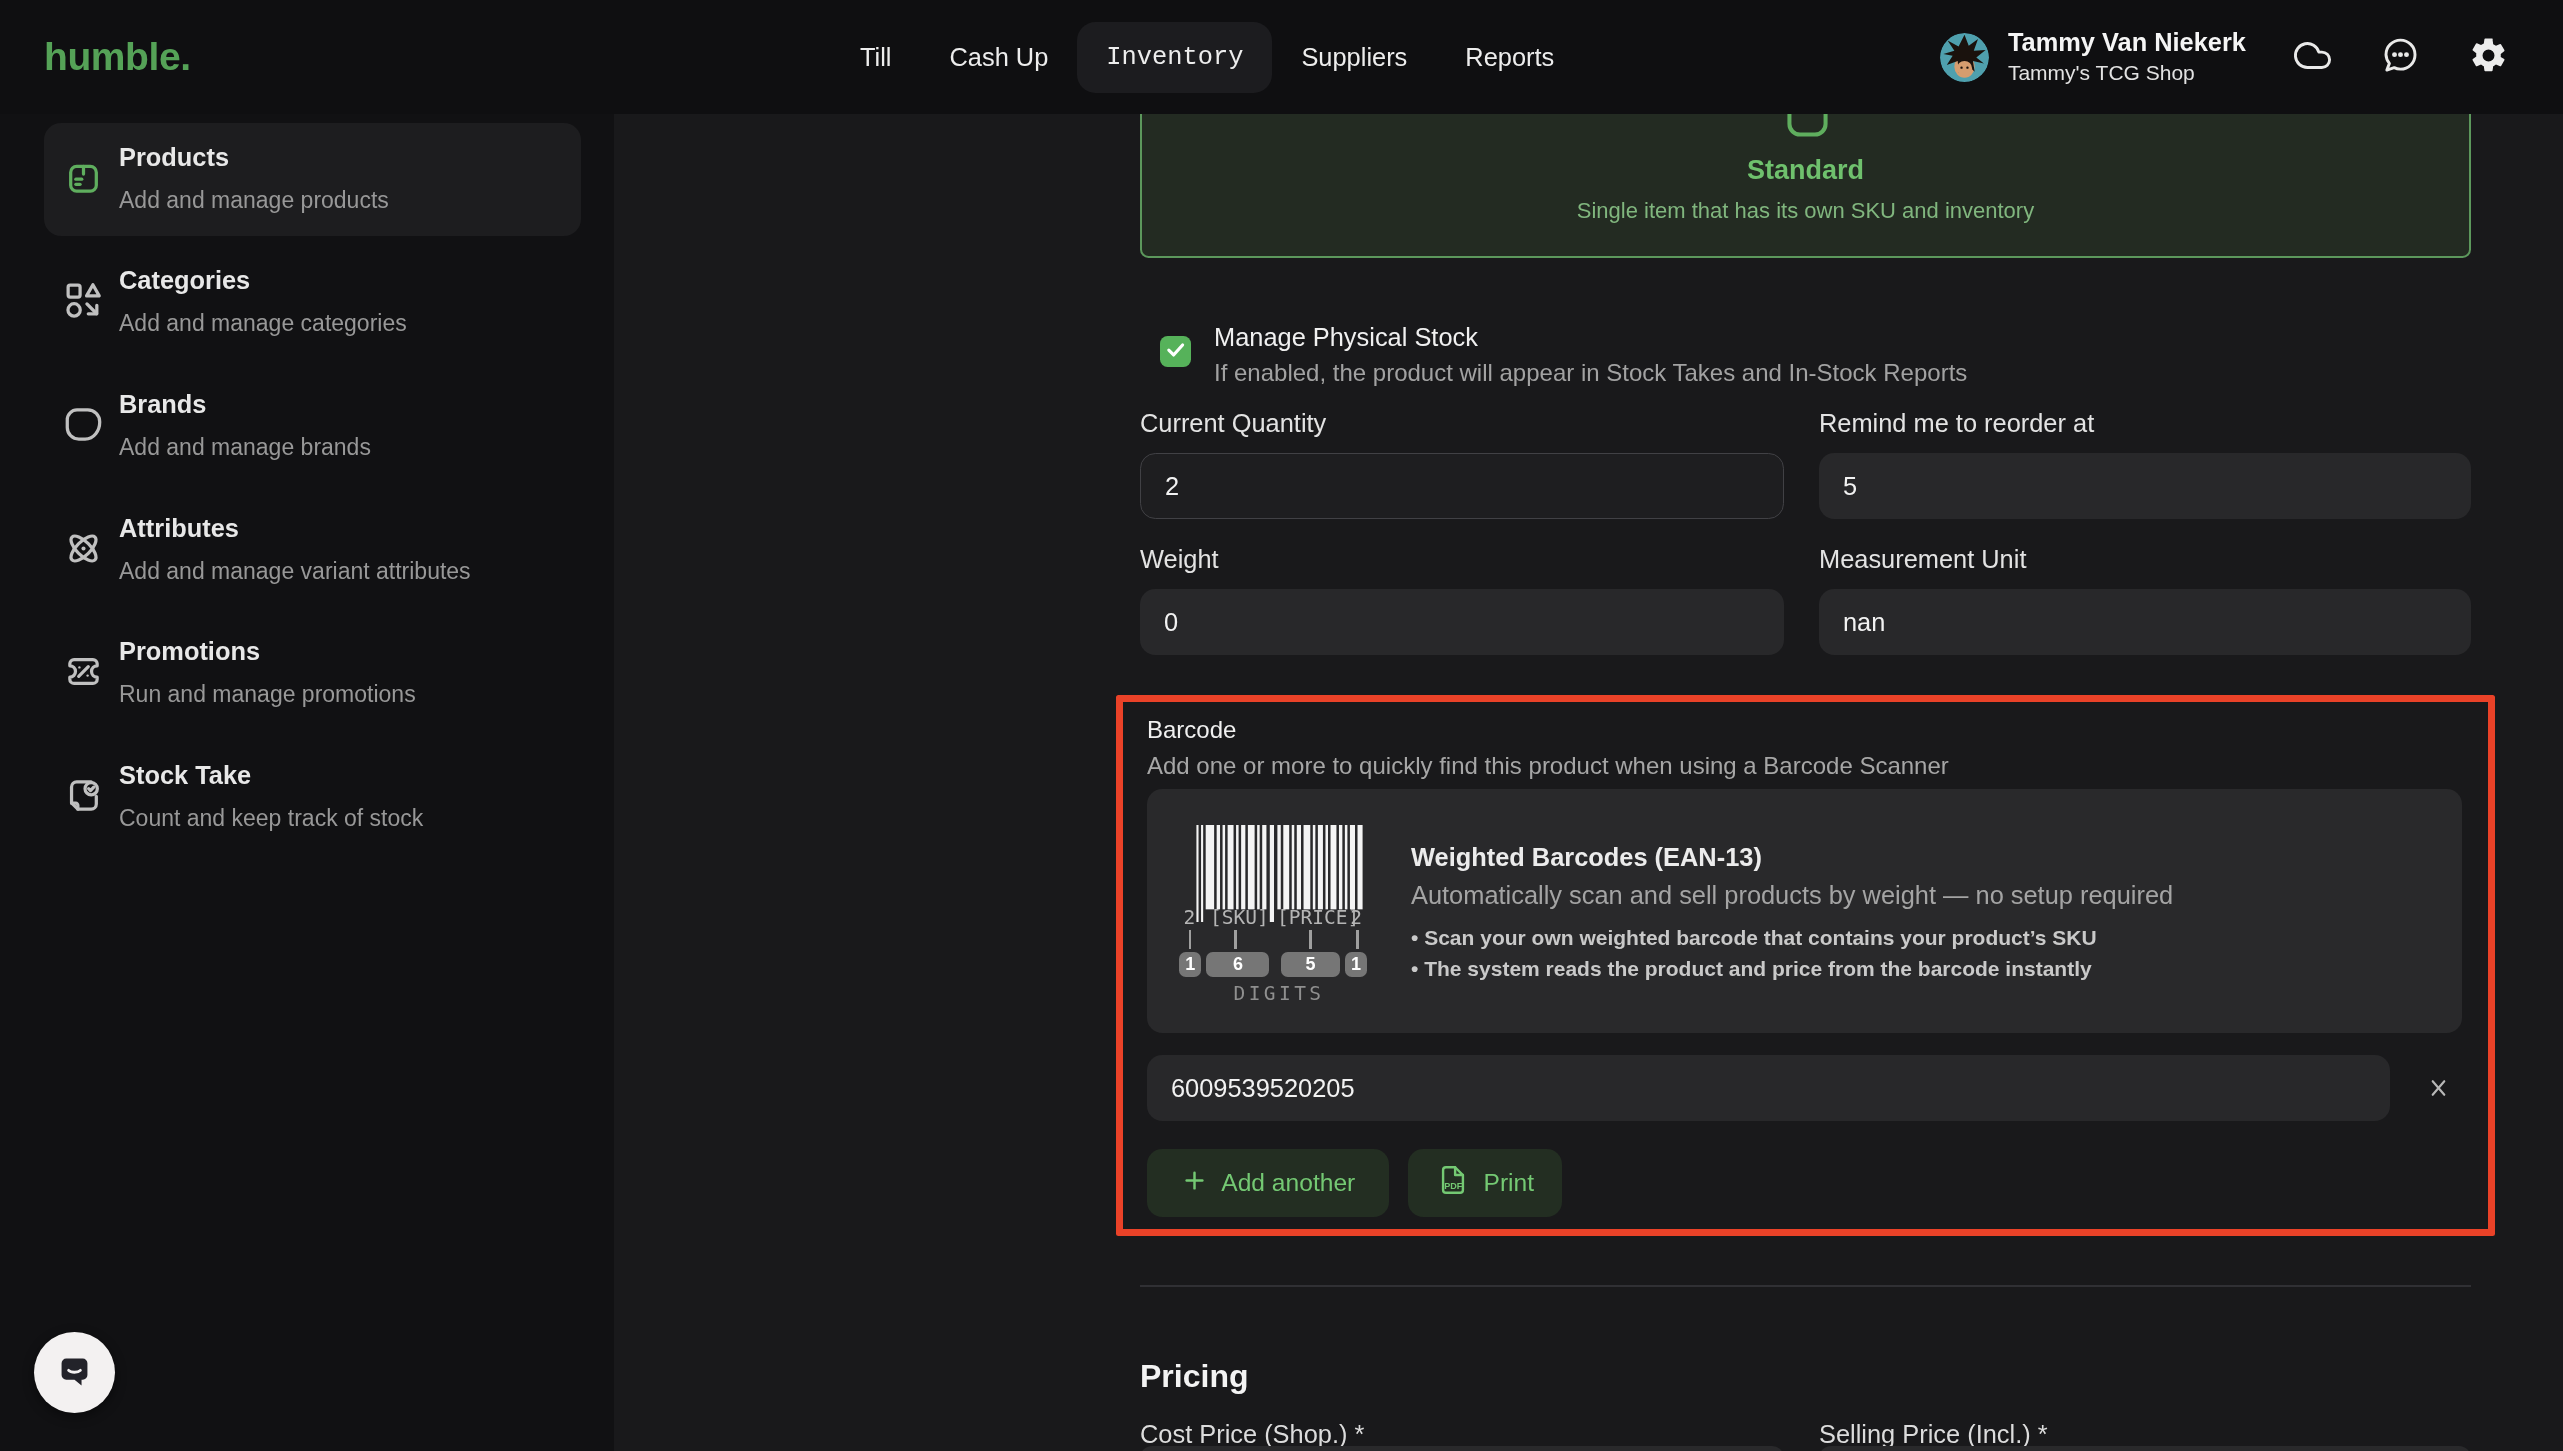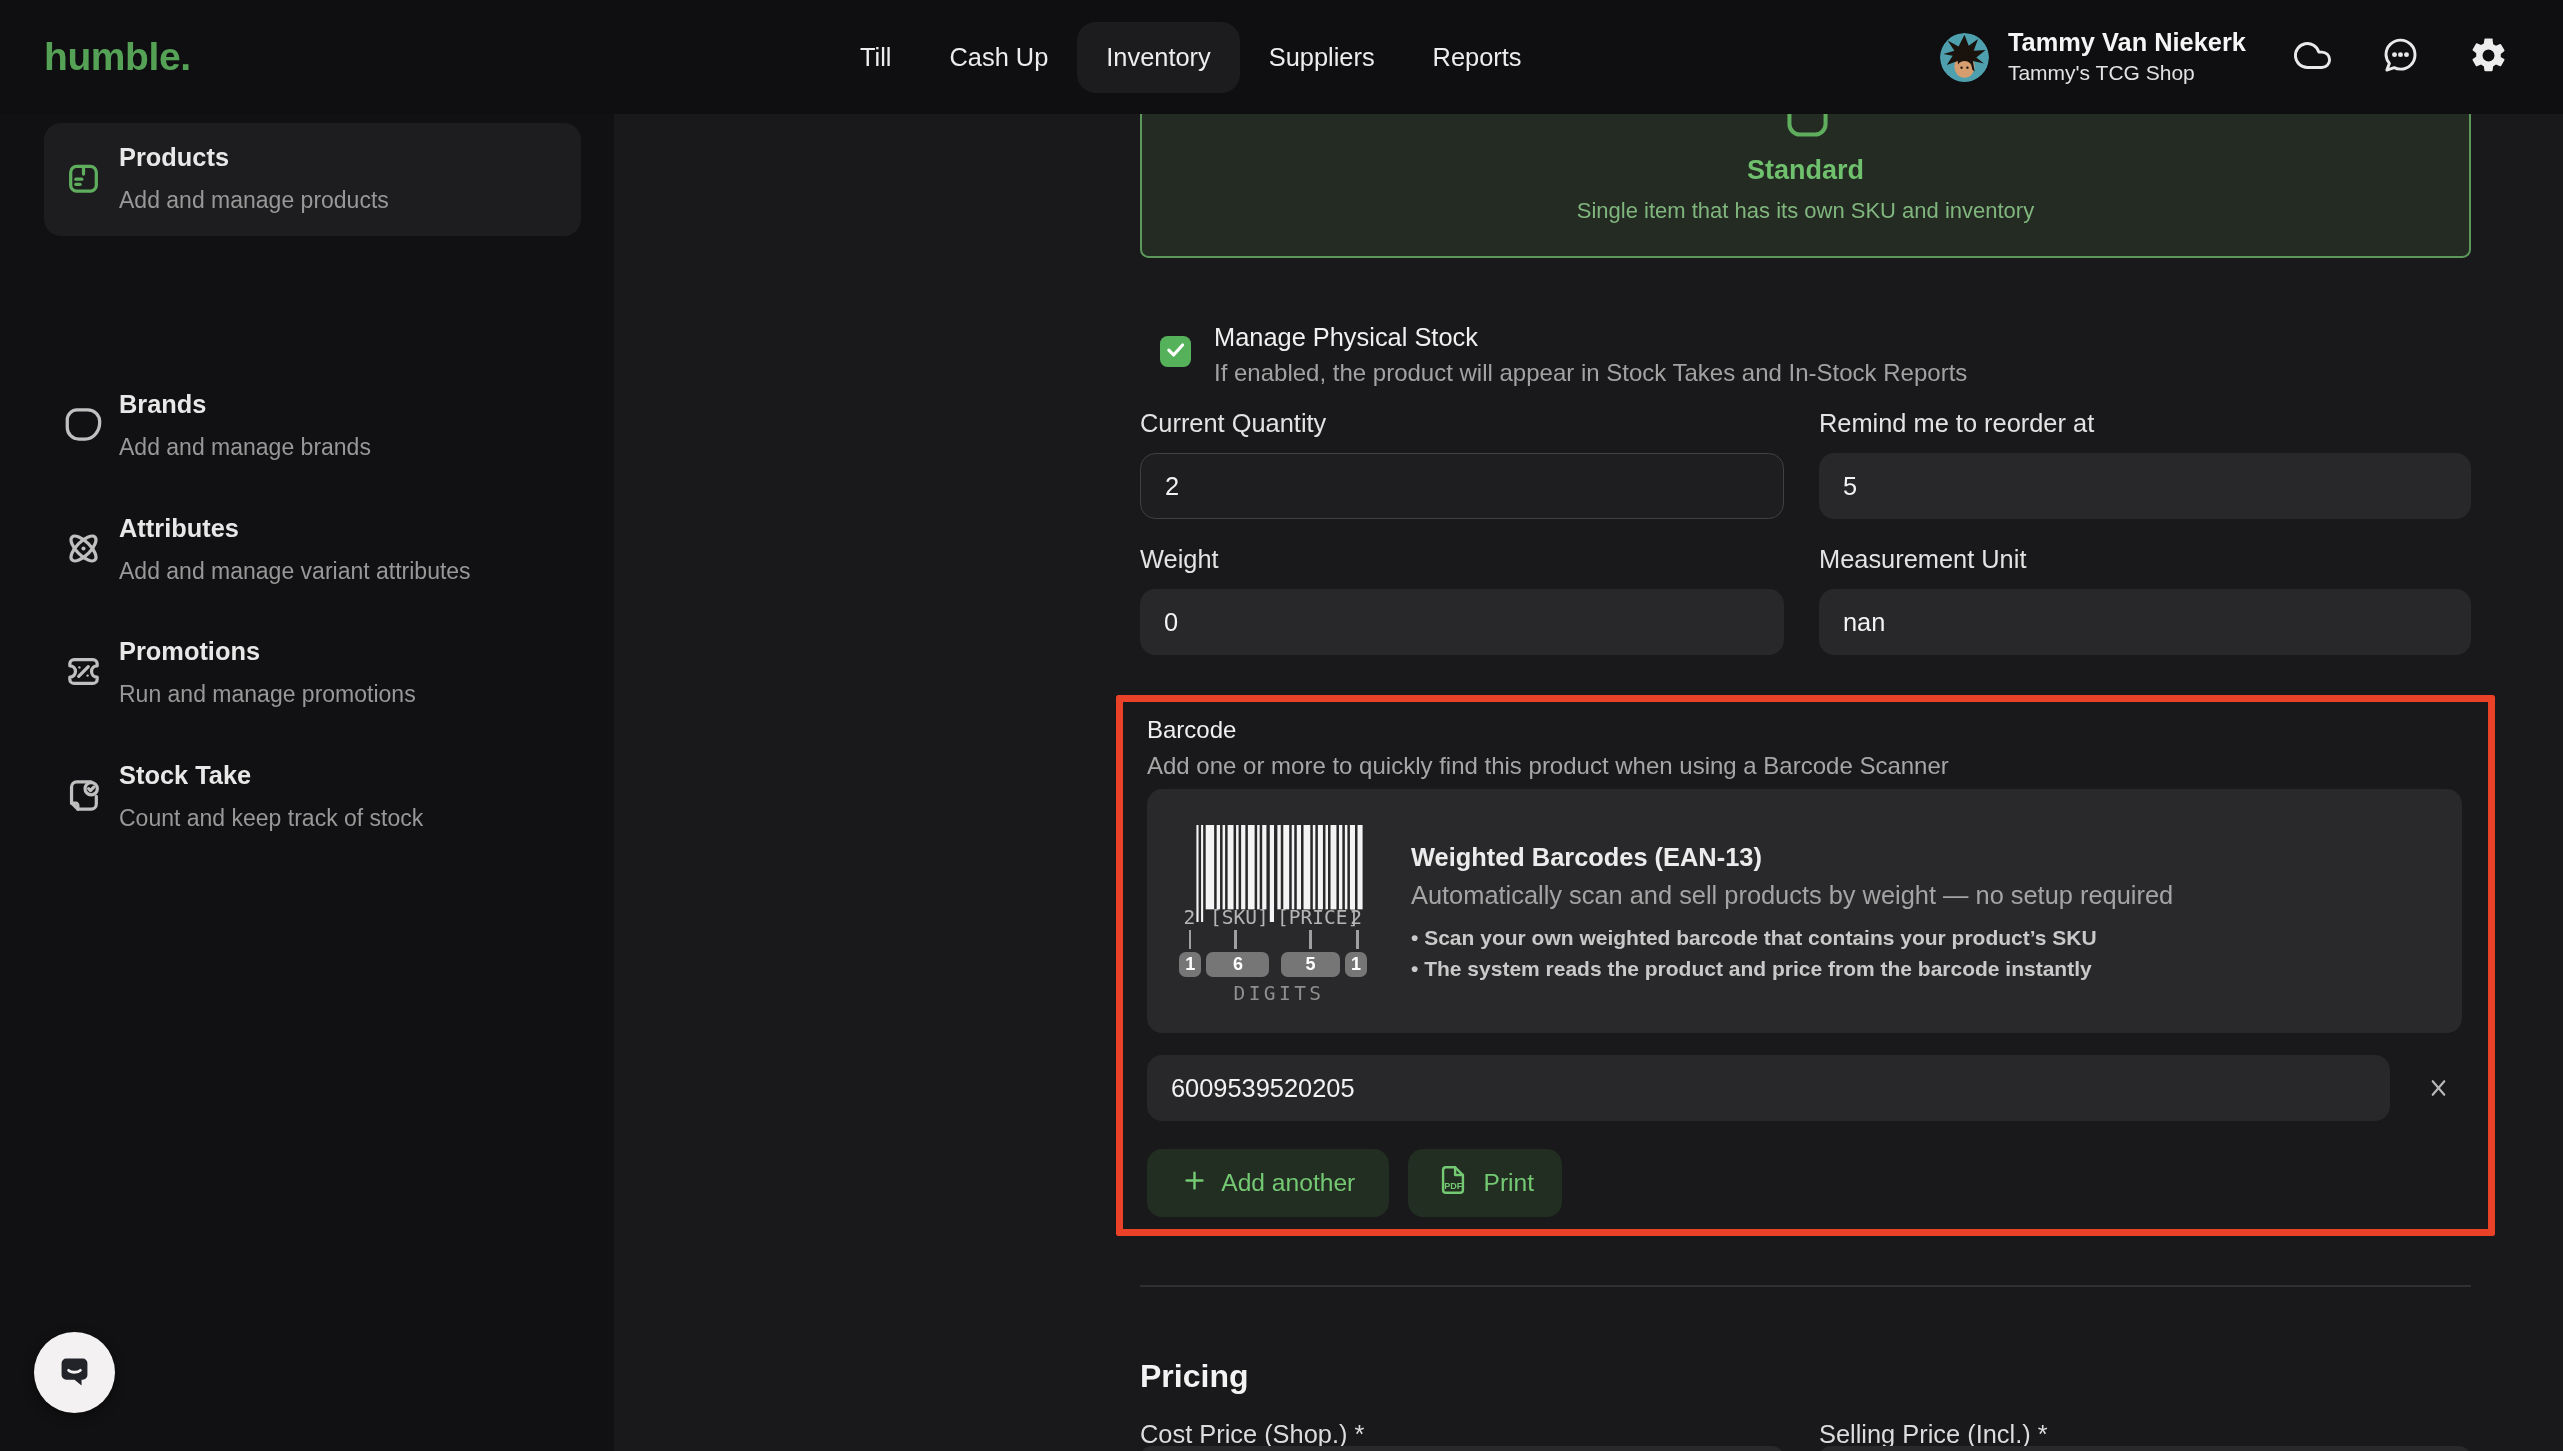--- a/index.html
+++ b/index.html
@@ -7,21 +7,21 @@
   body { font-family:"Liberation Sans", sans-serif; }
   .page { position:relative; width:2563px; height:1451px; overflow:hidden; background:#eab308; }
 
   
   .topbar { position:absolute; left:0; top:0; width:2563px; height:114px; background:#0f0f11; z-index:30; }
   .logo { position:absolute; left:44px; top:0; height:114px; display:flex; align-items:center;
           font-size:39px; font-weight:bold; color:#55a257; letter-spacing:-0.4px; }
   .nav { position:absolute; left:831px; top:0; height:114px; display:flex; align-items:center; }
   .nav-item { height:71px; display:flex; align-items:center; padding:0 29px; font-size:25.4px;
               color:#ededed; border-radius:18.6px; cursor:pointer; white-space:nowrap; }
-  .nav-item.active { background:#1c1c1f; }
+  .nav-item.active { background:#1c1c1f;font-family:Liberation Mono, monospace; }
   .userbox { position:absolute; right:54px; top:0; height:114px; display:flex; align-items:center; gap:46px; }
   .user-menu { display:flex; align-items:center; gap:18.6px; cursor:pointer; }
   .avatar { width:49px; height:49px; border-radius:50%; overflow:hidden; flex:0 0 auto; }
   .user-text .name { font-size:25.4px; font-weight:bold; color:#f5f5f5; line-height:1.1; }
   .user-text .shop { font-size:21px; color:#e2e2e2; margin-top:4.2px; }
   .top-icons { display:flex; align-items:center; gap:47px; }
   .icon-btn { width:41px; height:41px; display:flex; align-items:center; justify-content:center; cursor:pointer; }
 
   
   .sidebar { position:absolute; left:0; top:114px; width:614px; height:1337px; background:#111113; }
@@ -170,20 +170,33 @@
           <rect x="4.5" y="5.5" width="15" height="14.5" rx="3.5"></rect>
           <path d="M12 5.5v4.5"></path>
             <path d="M7.5 13h3.5"></path>
             <path d="M7.5 16h2.5"></path>
         </svg>
       </span>
       <span class="side-title">Products</span>
       <span class="side-sub">Add and manage products</span>
     </div>
 
+    <div class="side-item" style="top:132px">
+      <span class="side-icon">
+        <svg viewBox="0 0 24 24" width="41" height="41" fill="none" stroke="#c0c0c0" stroke-width="1.9" stroke-linecap="round" stroke-linejoin="round">
+          <rect x="3" y="3" width="7" height="7" rx="1.2"></rect>
+          <path d="M17.5 2.8 21.2 9.3h-7.4Z"></path>
+          <circle cx="6.5" cy="17.5" r="3.6"></circle>
+          <path d="M14 14l5.6 5.6"></path>
+            <path d="M19.8 14.8v5h-5"></path>
+        </svg>
+      </span>
+      <span class="side-title">Categories</span>
+      <span class="side-sub">Add and manage categories</span>
+    </div>
 
     <div class="side-item" style="top:256px">
       <span class="side-icon">
         <svg viewBox="0 0 24 24" width="41" height="41" fill="none" stroke="#c0c0c0" stroke-width="1.9" stroke-linejoin="round">
           <path d="M8.2 3.5h6.3c3.9 0 7 3.1 7 7 0 5-3.3 10-8.6 10H9.3c-3.8 0-6.8-3-6.8-6.8V9.2c0-3.1 2.6-5.7 5.7-5.7Z"></path>
         </svg>
       </span>
       <span class="side-title">Brands</span>
       <span class="side-sub">Add and manage brands</span>
     </div>

